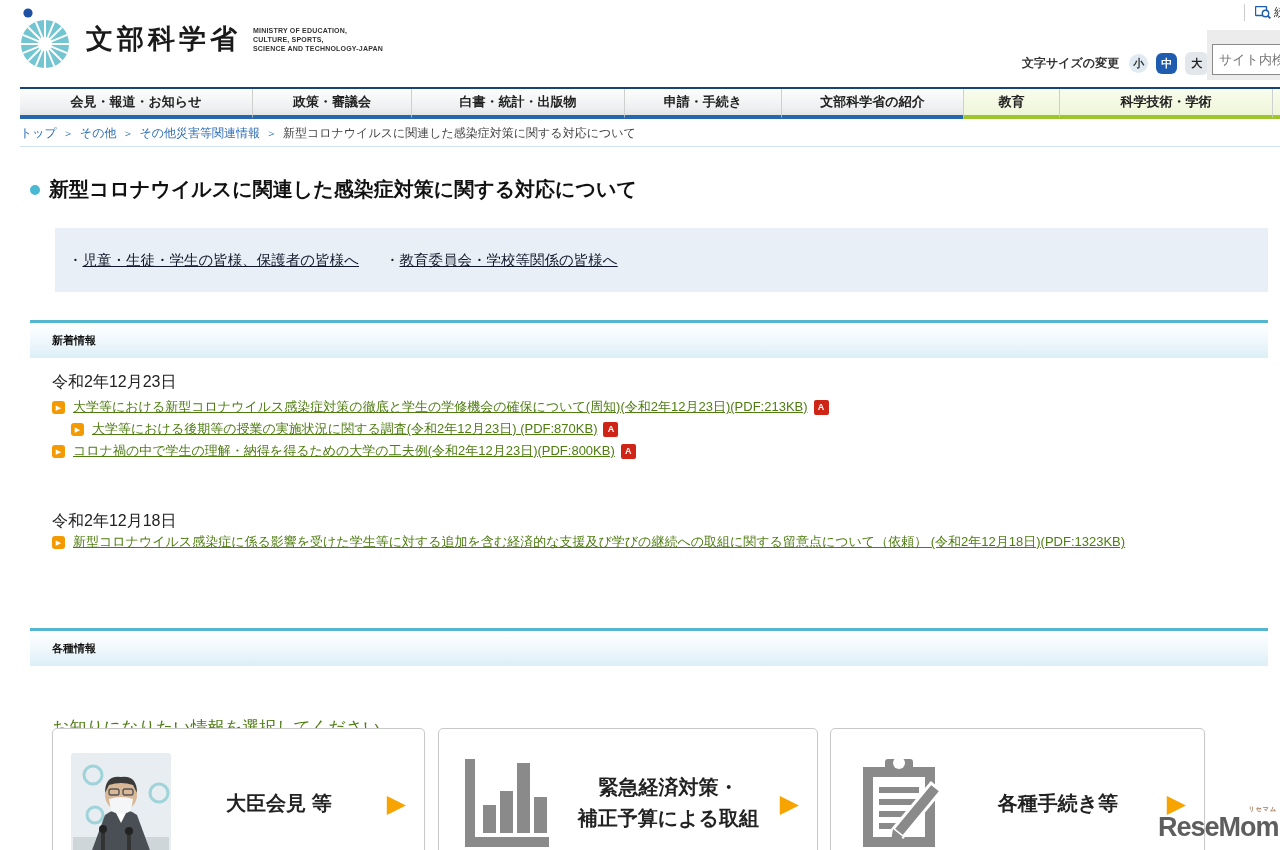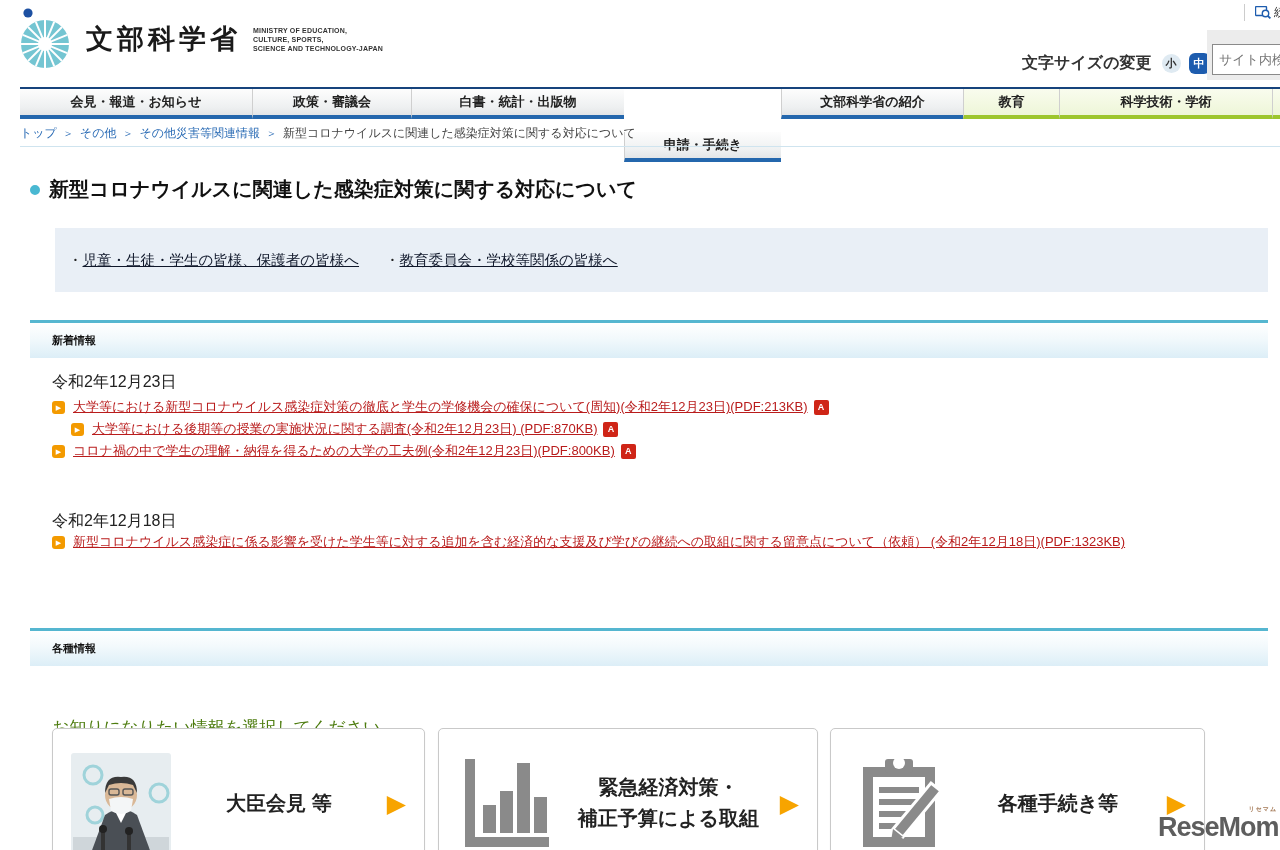--- a/index.html
+++ b/index.html
@@ -11,41 +11,41 @@
   .logo-wrap { position:absolute; left:20px; top:8px; display:flex; align-items:center; }
   .emblem { width:54px; height:62px; }
   .logo-title { font-size:27px; font-weight:bold; color:#1a1a1a; letter-spacing:4px; margin-left:12px; }
   .logo-sub { margin-left:12px; font-size:7px; font-weight:bold; color:#333; line-height:9px; letter-spacing:.2px; }
 
   .refine { position:absolute; left:1244px; top:4px; white-space:nowrap; font-size:12px; color:#333;
     display:flex; align-items:center; border-left:1px solid #ccc; padding-left:10px; }
   .refine svg { margin-right:3px; }
 
   .font-size-row { position:absolute; left:1022px; top:52px; display:flex; align-items:center; }
-  .fs-label { font-size:16px; font-weight:bold; color:#333; margin-right:10px; }
+  .fs-label { font-size:12px; font-weight:bold; color:#333; margin-right:10px; }
   .fs-btn { width:21px; height:21px; border-radius:6px; font-size:11px; font-weight:bold;
     display:flex; align-items:center; justify-content:center; margin-right:8px; cursor:pointer; }
   .fs-small { background:#dfeaf2; color:#333; border-radius:50%; width:19px; height:19px; }
   .fs-mid { background:#1d5cae; color:#fff; }
   .fs-large { background:#e3e7eb; color:#222; width:23px; height:23px; }
 
   .search-panel { position:absolute; left:1207px; top:30px; width:73px; height:50px; background:#ececec; }
   .search-input { position:absolute; left:1212px; top:44px; width:120px; height:31px;
     border:1px solid #8a8a8a; font-size:13px; padding:0 6px; color:#333; background:#fff; }
 
   
   .nav { position:absolute; left:20px; top:87px; width:1260px; height:22px; display:flex;
     border-top:2px solid #16437c; }
   .nav-item { height:30px; display:flex; align-items:center; justify-content:center;
     font-size:13px; font-weight:bold; color:#222; cursor:pointer;
     background:linear-gradient(180deg,#fdfdfd 0%,#eef0f1 70%,#e3e5e7 100%);
     border-left:1px solid #cfcfcf; border-bottom:4px solid #2467ad; }
   .nav-item:first-child { border-left:none; }
   .nav-item.green { background:linear-gradient(180deg,#f9fcee 0%,#eef6d8 100%); border-bottom-color:#9dc62d; }
-  .n0{width:232px;} .n1{width:159px;} .n2{width:213px;} .n3{width:157px;margin-top:43px;} .n4{width:182px;}
+  .n0{width:232px;} .n1{width:159px;} .n2{width:213px;} .n3{width:157px;} .n4{width:182px;}
   .n5{width:96px;} .n6{width:213px;} .n7{flex:1;}
 
   
   .breadcrumb { position:absolute; left:20px; top:125px; font-size:12px; color:#444; white-space:nowrap; }
   .breadcrumb a { color:#2a6bb5; text-decoration:none; cursor:pointer; }
   .bc-sep { color:#2a6bb5; margin:0 6px; font-size:11px; }
   .bc-rule { position:absolute; left:20px; top:146px; width:1260px; height:0; border-top:1px solid #cfe4ef; }
 
   
   .page-title { position:absolute; left:30px; top:176px; display:flex; align-items:center; }
@@ -66,21 +66,21 @@
   .sec-news { top:320px; } .sec-info { top:628px; }
 
   .date-label { position:absolute; left:52px; font-size:16px; color:#222; }
   .d1 { top:372px; } .d2 { top:511px; }
 
   .news-row { position:absolute; left:52px; display:flex; align-items:center; white-space:nowrap; }
   .r0{top:398px;} .r1{top:420px;padding-left:19px;} .r2{top:442px;} .r3{top:533px;}
   .sq-bullet { width:13px; height:13px; background:#f39a00; border-radius:3px; margin-right:8px; flex:none;
     display:flex; align-items:center; justify-content:center; }
   .sq-bullet::before { content:"▶"; color:#fff; font-size:7px; line-height:1; }
-  .news-row a { font-size:13px; color:#b91c1c; text-decoration:underline; cursor:pointer; }
+  .news-row a { font-size:13px; color:#4d7c0f; text-decoration:underline; cursor:pointer; }
   .pdf-ico { width:15px; height:15px; background:#cf2517; border-radius:2px; margin-left:6px; flex:none;
     color:#fff; font-size:9px; font-weight:bold; display:flex; align-items:center; justify-content:center; }
   .pdf-ico::before { content:"A"; }
 
   .instruction { position:absolute; left:52px; top:676px; font-size:17px; color:#4d7c0f;margin-top:40px; }
 
   
   .card { position:absolute; top:728px; height:150px; background:#fff; border:1px solid #c9c9c9;
     border-radius:5px; display:flex; align-items:center; cursor:pointer; box-shadow:0 1px 2px rgba(0,0,0,.06); }
   .c0 { left:52px; width:373px; } .c1 { left:438px; width:380px; } .c2 { left:830px; width:375px; }

